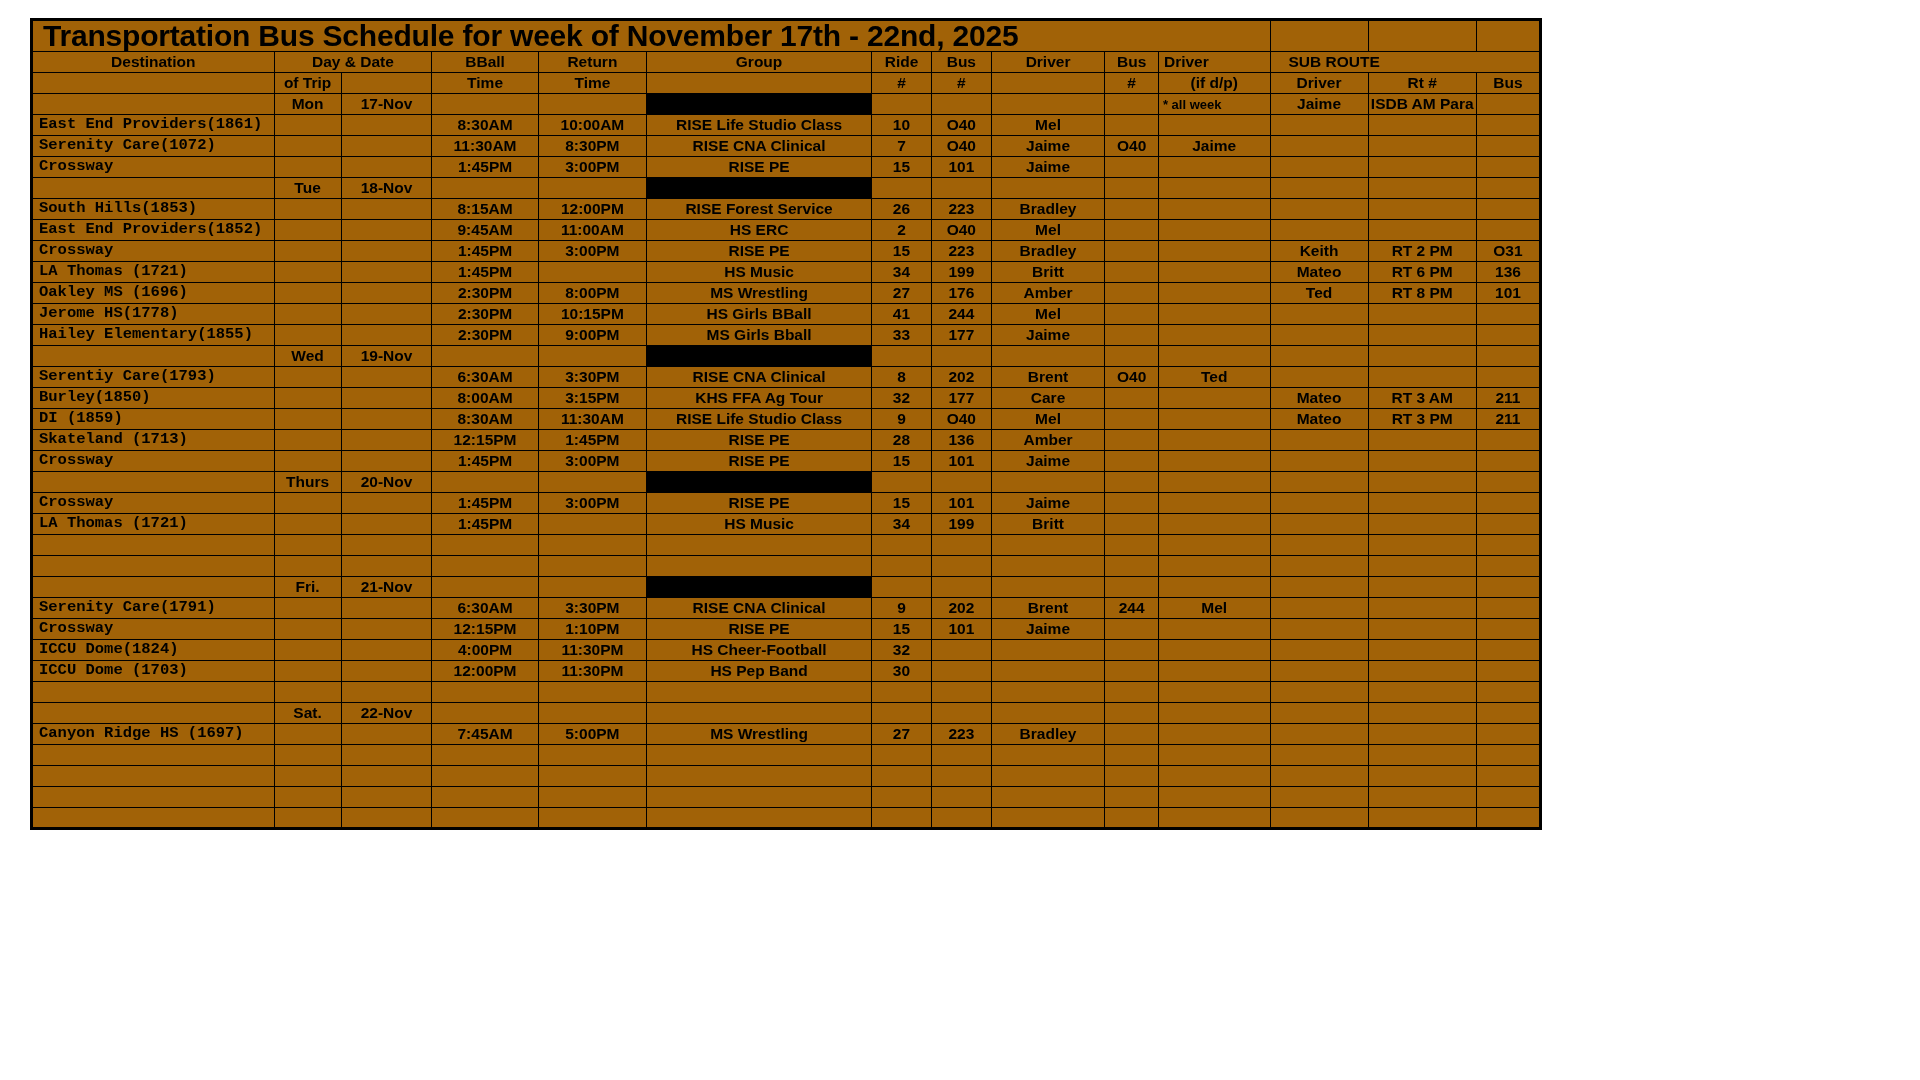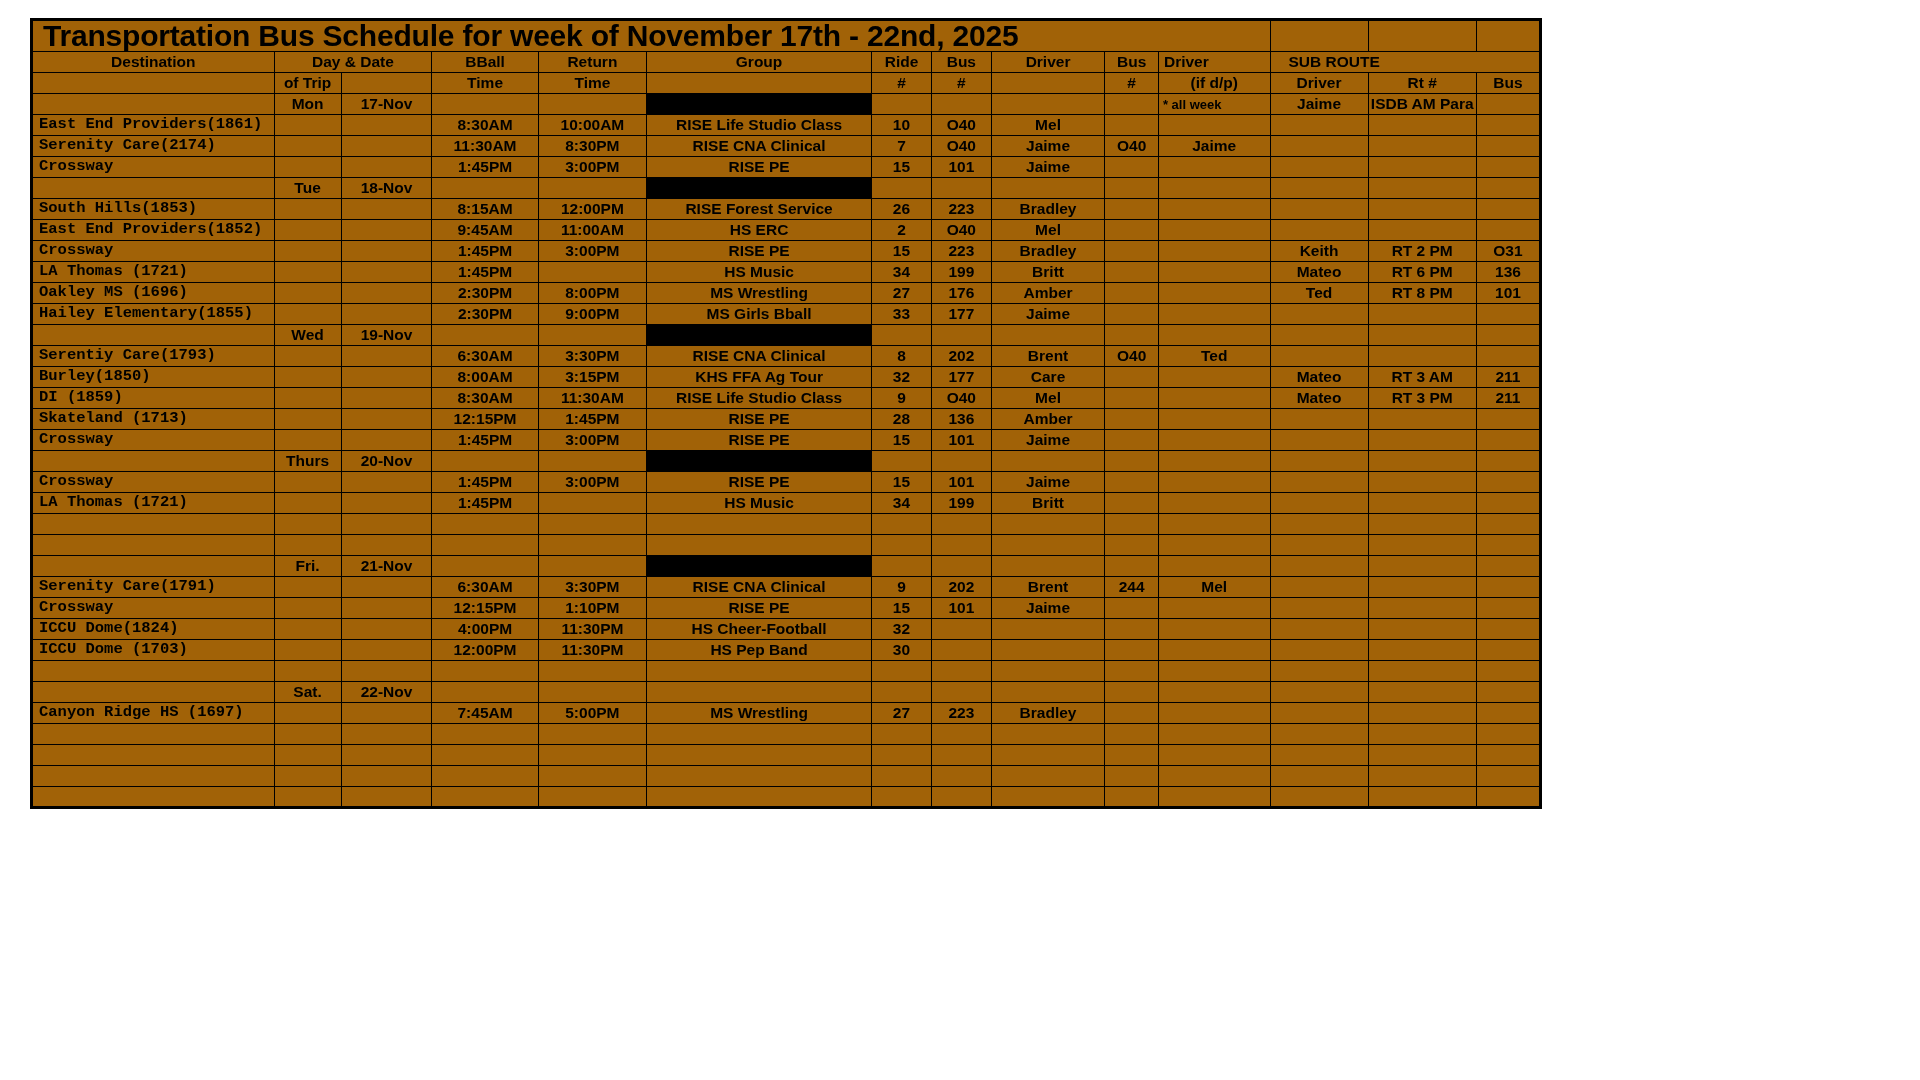--- a/index.html
+++ b/index.html
@@ -150,21 +150,21 @@
           <td class="red">10</td>
           <td class="red">O40</td>
           <td class="red">Mel</td>
           <td class="red"></td>
           <td class="red"></td>
           <td class="red"></td>
           <td class="red"></td>
           <td class="red"></td>
         </tr>
         <tr>
-          <td class="dest red">Serenity Care(2174)</td>
+          <td class="dest red">Serenity Care(1072)</td>
           <td class="red"></td>
           <td class="red"></td>
           <td class="red">11:30AM</td>
           <td class="red">8:30PM</td>
           <td class="red">RISE CNA Clinical</td>
           <td class="red">7</td>
           <td class="red">O40</td>
           <td class="red">Jaime</td>
           <td class="red">O40</td>
           <td class="red">Jaime</td>
@@ -278,20 +278,36 @@
           <td>27</td>
           <td>176</td>
           <td>Amber</td>
           <td></td>
           <td></td>
           <td>Ted</td>
           <td>RT 8 PM</td>
           <td>101</td>
         </tr>
         <tr>
+          <td class="dest">Jerome HS(1778)</td>
+          <td></td>
+          <td></td>
+          <td>2:30PM</td>
+          <td>10:15PM</td>
+          <td>HS Girls BBall</td>
+          <td>41</td>
+          <td>244</td>
+          <td>Mel</td>
+          <td></td>
+          <td></td>
+          <td></td>
+          <td></td>
+          <td></td>
+        </tr>
+        <tr>
           <td class="dest">Hailey Elementary(1855)</td>
           <td></td>
           <td></td>
           <td>2:30PM</td>
           <td>9:00PM</td>
           <td>MS Girls Bball</td>
           <td>33</td>
           <td>177</td>
           <td>Jaime</td>
           <td></td>

